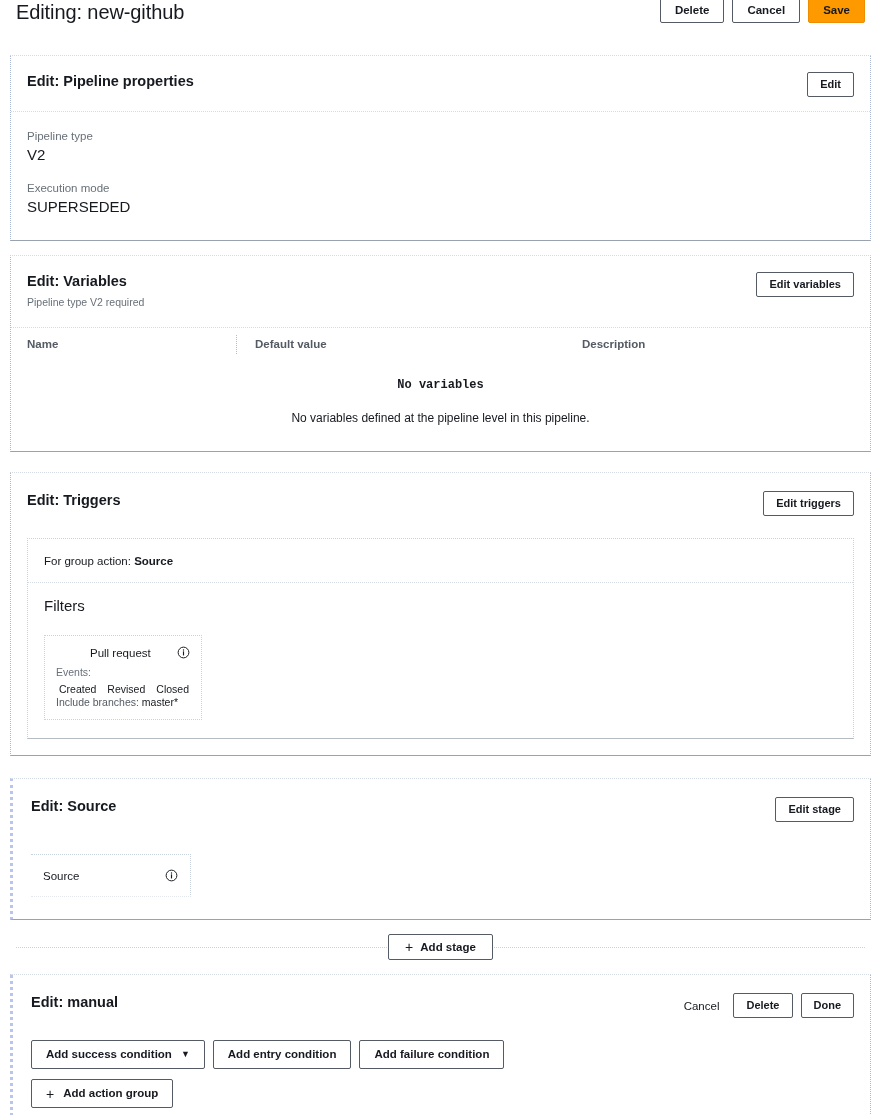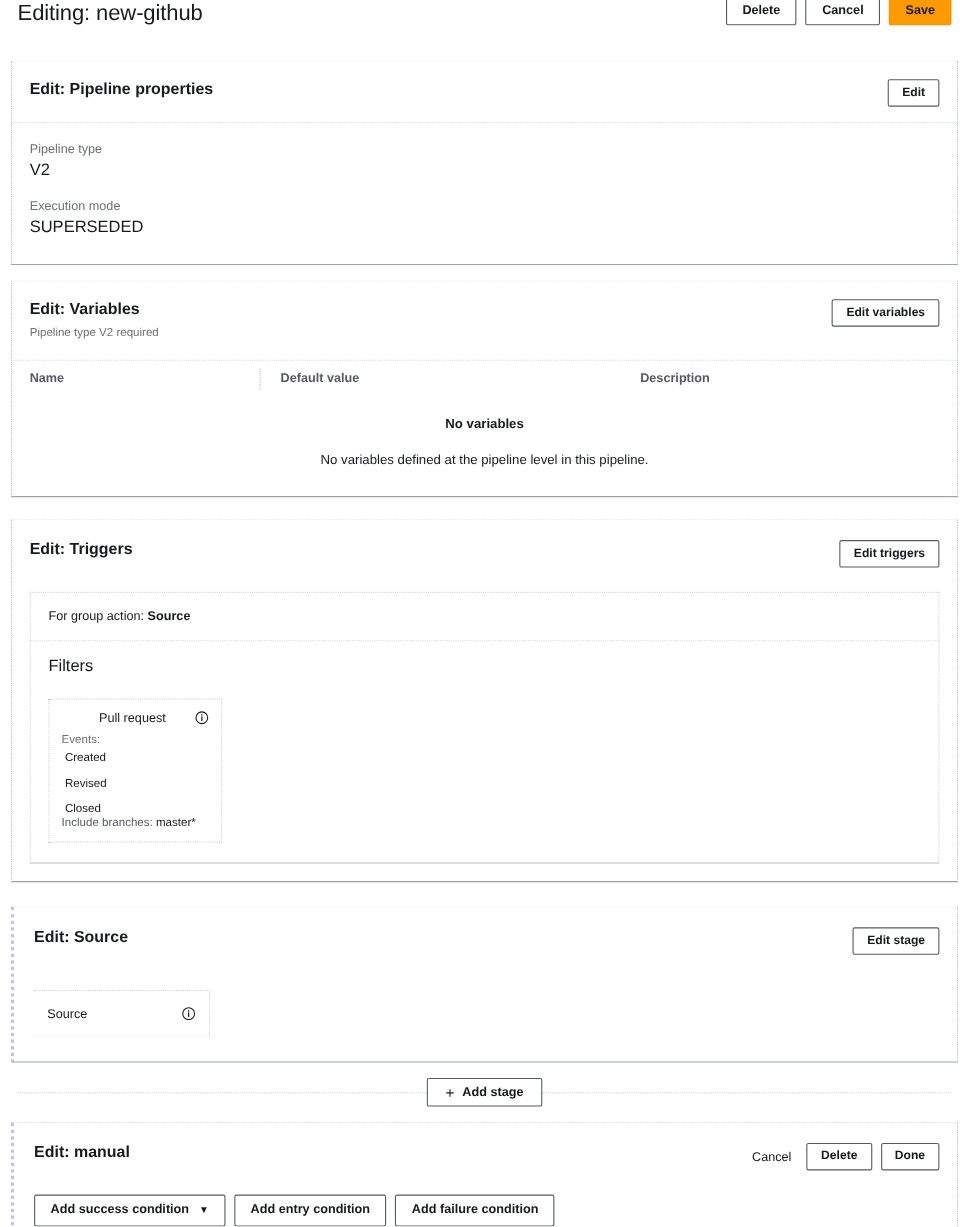--- a/index.html
+++ b/index.html
@@ -84,21 +84,21 @@
   }
   .th-name { width: 210px; position: relative; }
   .th-sep {
     position: absolute; right: 0; top: -3px;
     width: 0; height: 19px; border-left: 1px dotted #b5bcc4;
   }
   .th-default { width: 345px; padding-left: 18px; }
   .th-desc { flex: 1; }
 
   .empty-state { text-align: center; padding: 18px 0 26px 0; }
-  .empty-title { font-size: 12px; font-weight: bold; color: #16191f; }
+  .empty-title { font-size: 12px; font-weight: bold; color: #16191f; font-family: Liberation Mono, monospace; }
   .empty-sub { font-size: 12px; color: #16191f; margin-top: 19px; }
 
   
   .trigger-box {
     margin: 0 16px 16px 16px;
     border: 1px dotted #c9d2de;
     border-bottom: 1px solid #b5bcc4;
     border-top: 1px dotted #c9d2de;
   }
   .trigger-src {
@@ -110,21 +110,21 @@
   .filters-label { font-size: 15px; font-weight: normal; color: #16191f; margin-bottom: 21px; }
 
   .filter-card {
     width: 158px;
     border: 1px dotted #c9d2de;
     padding: 10px 11px 11px 11px;
   }
   .filter-row1 { display: flex; align-items: center; justify-content: space-between; }
   .filter-title { font-size: 11.5px; color: #16191f; margin-left: 34px; }
   .filter-sub { font-size: 10.5px; color: #687078; margin-top: 7px; }
-  .filter-events { display: flex; gap: 11px; margin-top: 5px; padding-left: 3px; flex-direction: column; }
+  .filter-events { display: flex; gap: 11px; margin-top: 5px; padding-left: 3px; }
   .filter-event { font-size: 10.5px; color: #16191f; }
   .filter-branches { font-size: 10.5px; color: #545b64; margin-top: 1px; }
   .filter-branches b { color: #16191f; font-weight: normal; }
 
   
   .info-icon { display: inline-block; width: 13px; height: 13px; line-height: 0; }
   .info-icon svg { display: block; }
 
   
   .stage-body { padding: 18px 16px 18px 16px; }

